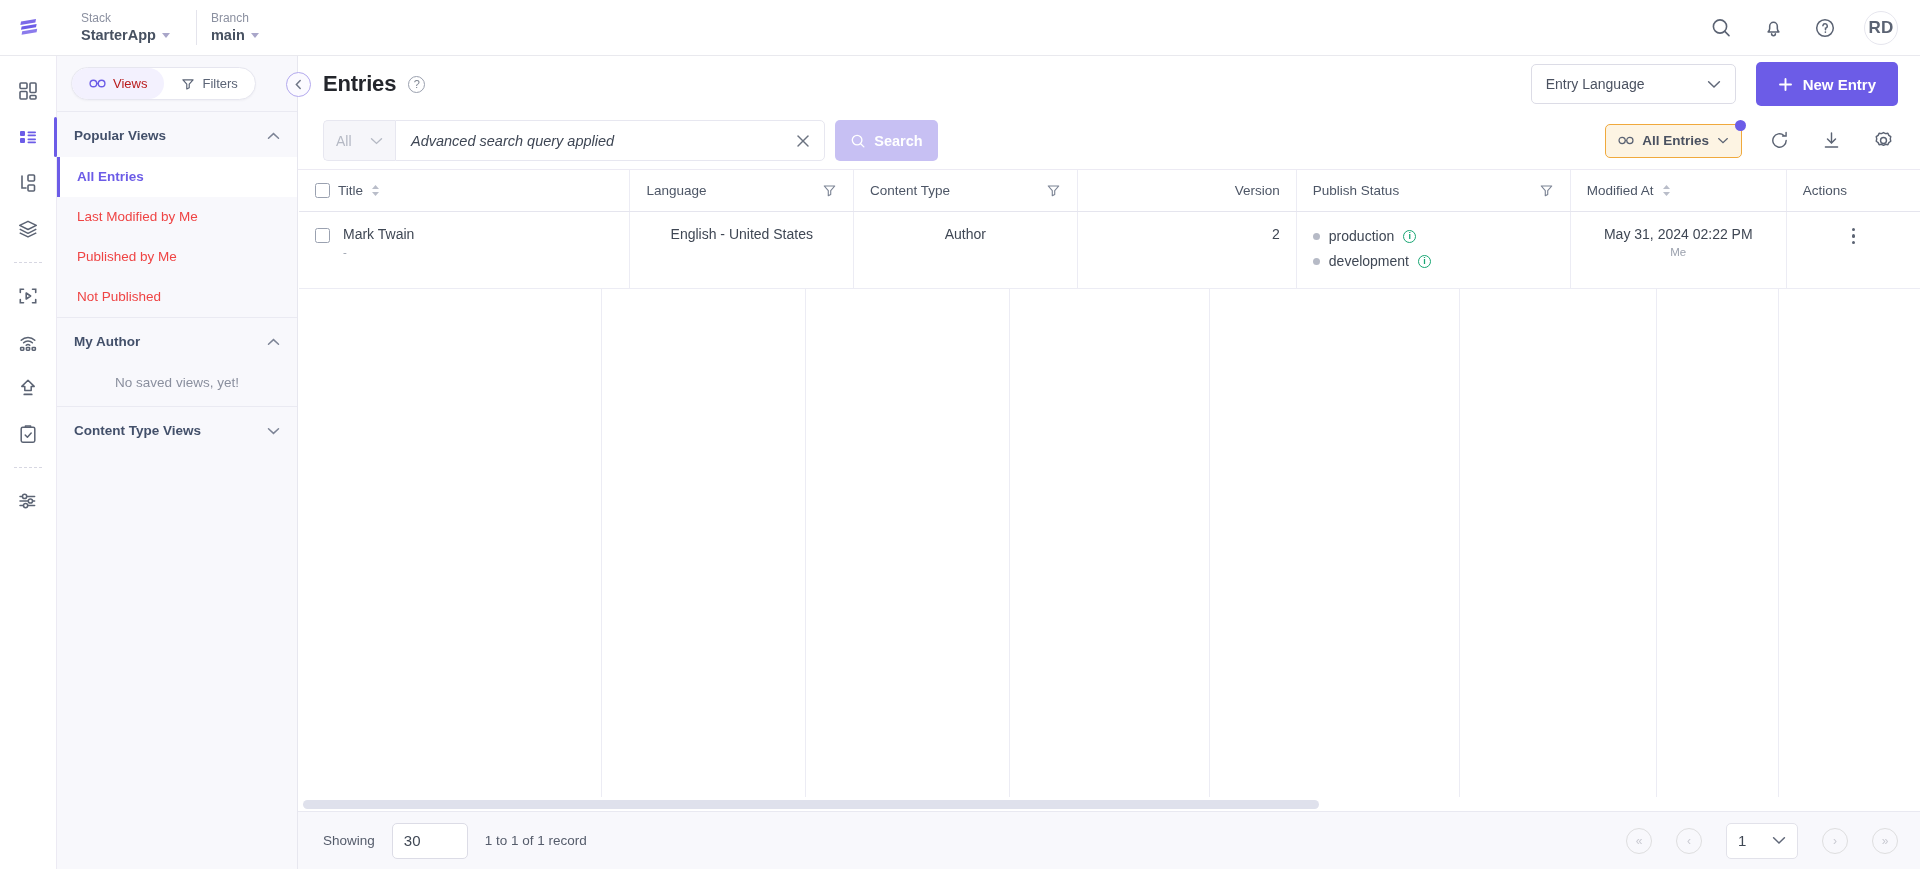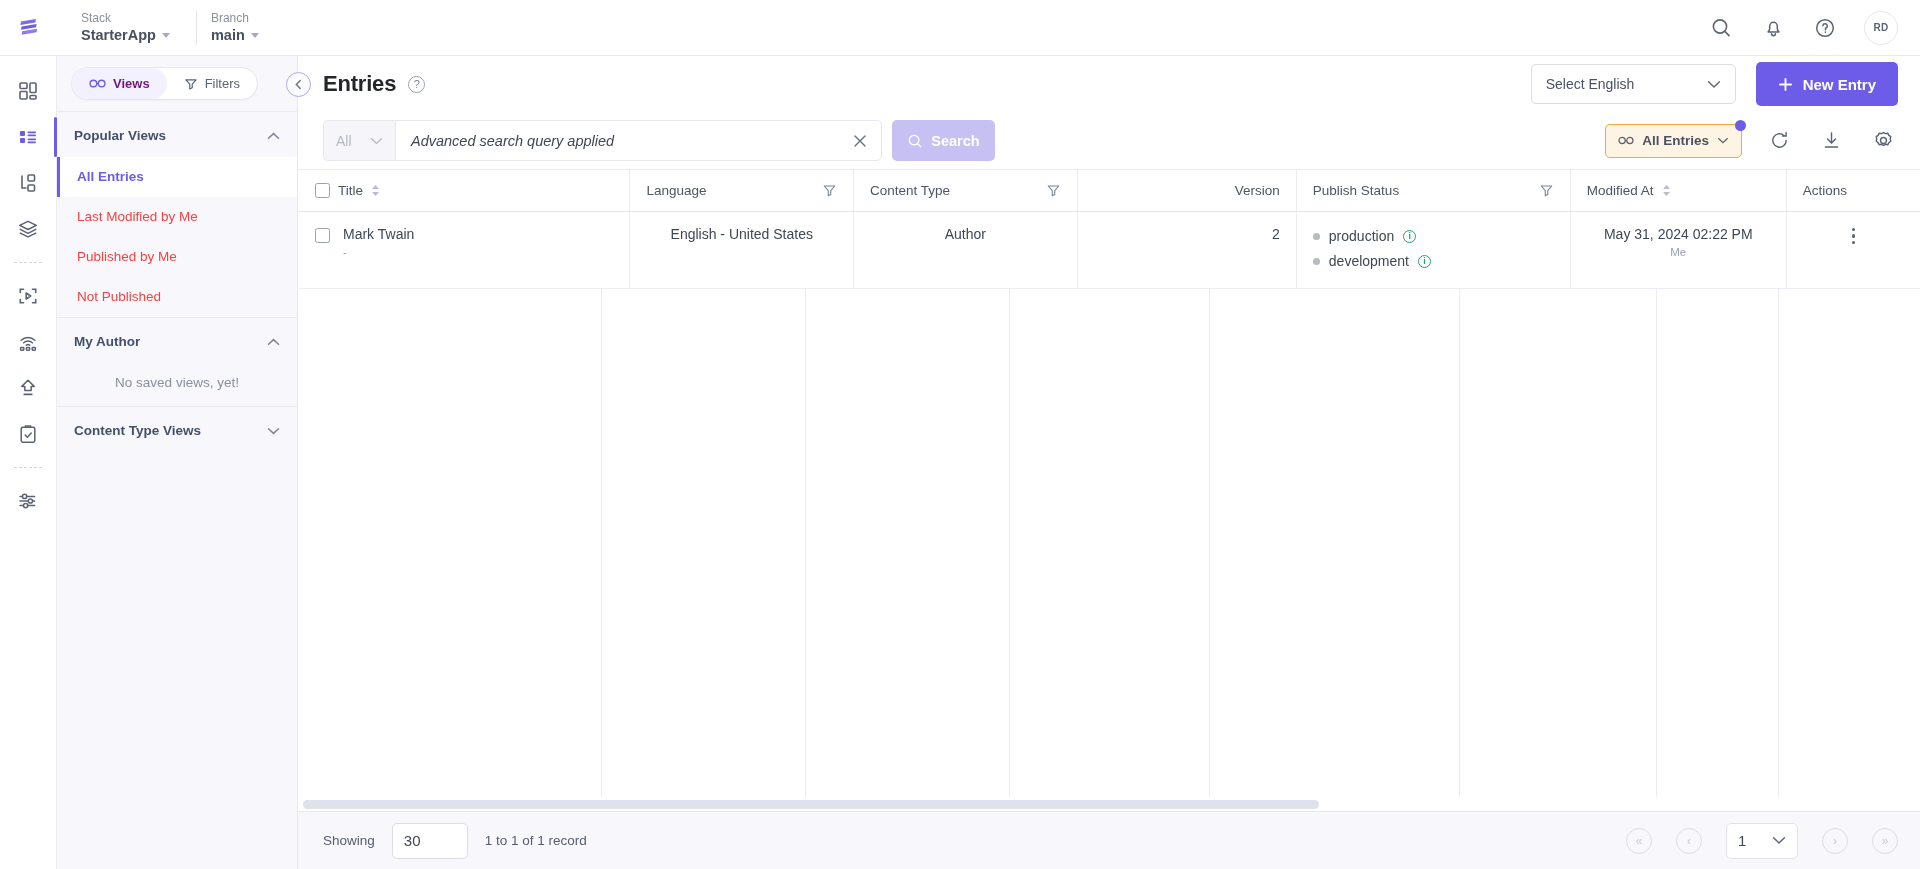--- a/index.html
+++ b/index.html
@@ -27,21 +27,21 @@
   .ctx-label { font-size: 12px; color: #8b90a0; line-height: 16px; }
   .ctx-value { font-size: 14.5px; color: #475161; font-weight: bold; line-height: 19px; display: flex; align-items: center; gap: 6px;}
   .caret-sm { width: 0; height: 0; border-left: 4.5px solid transparent; border-right: 4.5px solid transparent; border-top: 5px solid #a9a6c9; }
   .topbar-spacer { flex: 1; }
   .topbar-icons { display: flex; align-items: center; gap: 26px; }
   .tb-icon { width: 26px; height: 26px; display: flex; align-items: center; justify-content: center; cursor: pointer; }
   .avatar {
     width: 34px; height: 34px; border-radius: 50%;
     border: 1px solid #e6e6ee; background: #fff;
     display: flex; align-items: center; justify-content: center;
-    font-size: 10px; font-weight: bold; color: #5b6373; letter-spacing: .3px;
+    font-size: 17px; font-weight: bold; color: #5b6373; letter-spacing: .3px;
   }
 
   
   .body { flex: 1; display: flex; min-height: 0; }
 
   
   .rail {
     width: 57px; min-width: 57px; background: #ffffff;
     border-right: 1px solid #eceaf3;
     display: flex; flex-direction: column; align-items: center;
@@ -71,21 +71,21 @@
   .seg {
     display: flex; align-items: center; background: #ffffff;
     border: 1px solid #e6e6ef; border-radius: 18px; height: 33px; overflow: hidden;
     box-shadow: 0 1px 2px rgba(30,30,60,.04);
   }
   .seg-btn {
     display: flex; align-items: center; gap: 7px; height: 100%;
     padding: 0 17px; font-size: 13px; cursor: pointer; color: #5a6playeholder;
   }
   .seg-btn { color: #5b6476; }
-  .seg-btn.active { background: #f3f1fe; color: #701a75; font-weight: bold; border-radius: 18px; }
+  .seg-btn.active { background: #f3f1fe; color: #b91c1c; font-weight: normal; border-radius: 18px; }
   .sb-scroll { flex: 1; overflow: hidden; }
   .sb-section-head {
     display: flex; align-items: center; justify-content: space-between;
     padding: 16px 17px 14px 17px;
     font-size: 13.5px; font-weight: bold; color: #43506a;
   }
   .sb-divider { border-top: 1px solid #eaeaf2; }
   .sb-item {
     padding: 9px 17px; font-size: 13.5px; color: #ef4444; cursor: pointer;
     border-left: 3px solid transparent; line-height: 22px;
@@ -134,21 +134,21 @@
     padding: 0 22px 0 25px; border-bottom: 1px solid #eceaf3; background: #fff;
   }
   .search-group { display: flex; align-items: center; }
   .all-drop {
     width: 72px; height: 41px; background: #f6f6fa; border: 1px solid #e7e7f0;
     border-right: none; border-radius: 5px 0 0 5px;
     display: flex; align-items: center; justify-content: space-between;
     padding: 0 12px; font-size: 14px; color: #b5b9c4; cursor: pointer;
   }
   .search-field {
-    width: 487px; height: 41px; border: 1px solid #e7e7f0; border-radius: 0 5px 5px 0;
+    width: 430px; height: 41px; border: 1px solid #e7e7f0; border-radius: 0 5px 5px 0;
     background: #fff; display: flex; align-items: center; padding: 0 13px 0 15px;
   }
   .search-field .val { flex: 1; font-size: 14.5px; font-style: italic; color: #3e4654; }
   .btn-search {
     margin-left: 10px; height: 41px; width: 103px;
     background: #c7c0f3; color: #ffffff; border-radius: 5px;
     display: flex; align-items: center; justify-content: center; gap: 8px;
     font-size: 14.5px; font-weight: bold; cursor: pointer; border: none;
     font-family: inherit;
   }
@@ -430,21 +430,21 @@
       <div class="page-head">
         <div class="collapse-btn">
           <svg width="9" height="11" viewBox="0 0 9 11" fill="none" stroke="#6f7687" stroke-width="1.5" stroke-linecap="round">
             <path d="M6.2 1.6 L2.4 5.5 L6.2 9.4"></path>
           </svg>
         </div>
         <div class="page-title">Entries</div>
         <div class="help-circle">?</div>
         <div class="head-spacer"></div>
         <div class="lang-select">
-          <span>Select English</span>
+          <span>Entry Language</span>
           <svg width="14" height="9" viewBox="0 0 14 9" fill="none" stroke="#5f6778" stroke-width="1.5" stroke-linecap="round">
             <path d="M1.6 1.8 L7 7 L12.4 1.8"></path>
           </svg>
         </div>
         <button class="btn-primary">
           <svg width="15" height="15" viewBox="0 0 15 15" fill="none" stroke="#ffffff" stroke-width="1.9" stroke-linecap="round">
             <line x1="7.5" y1="2" x2="7.5" y2="13"></line>
               <line x1="2" y1="7.5" x2="13" y2="7.5"></line>
           </svg>
           <span>New Entry</span>

